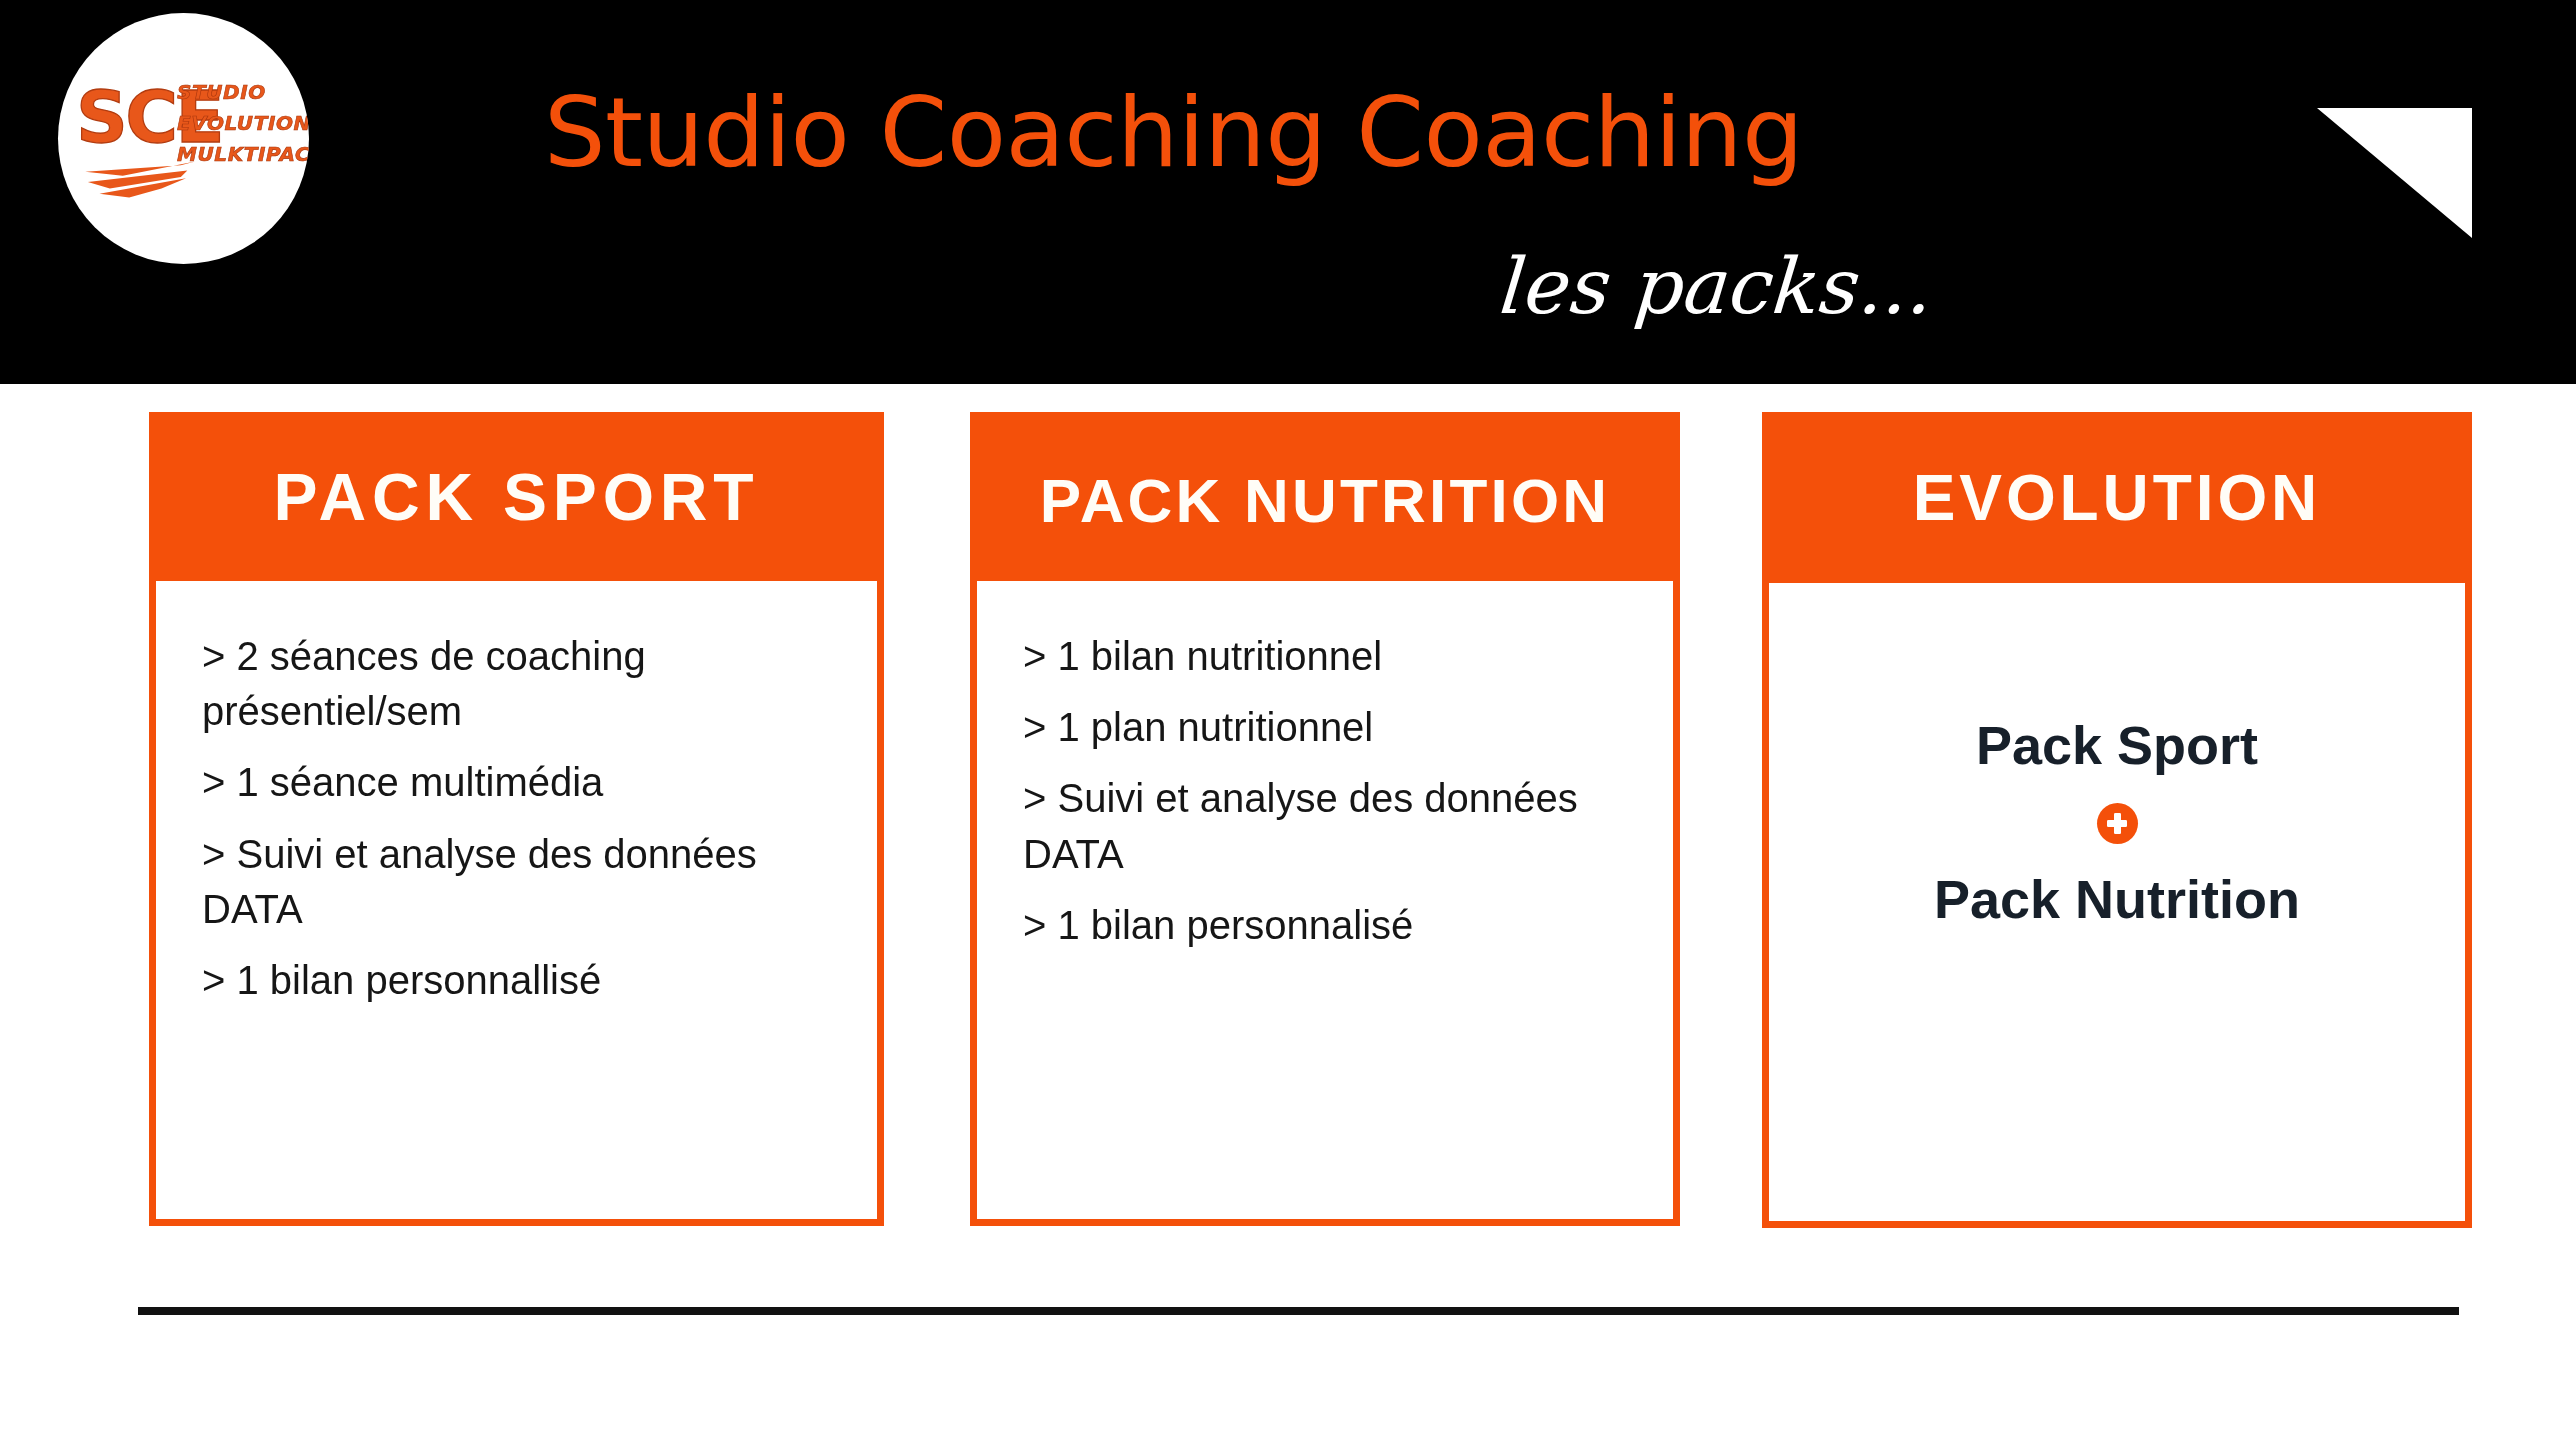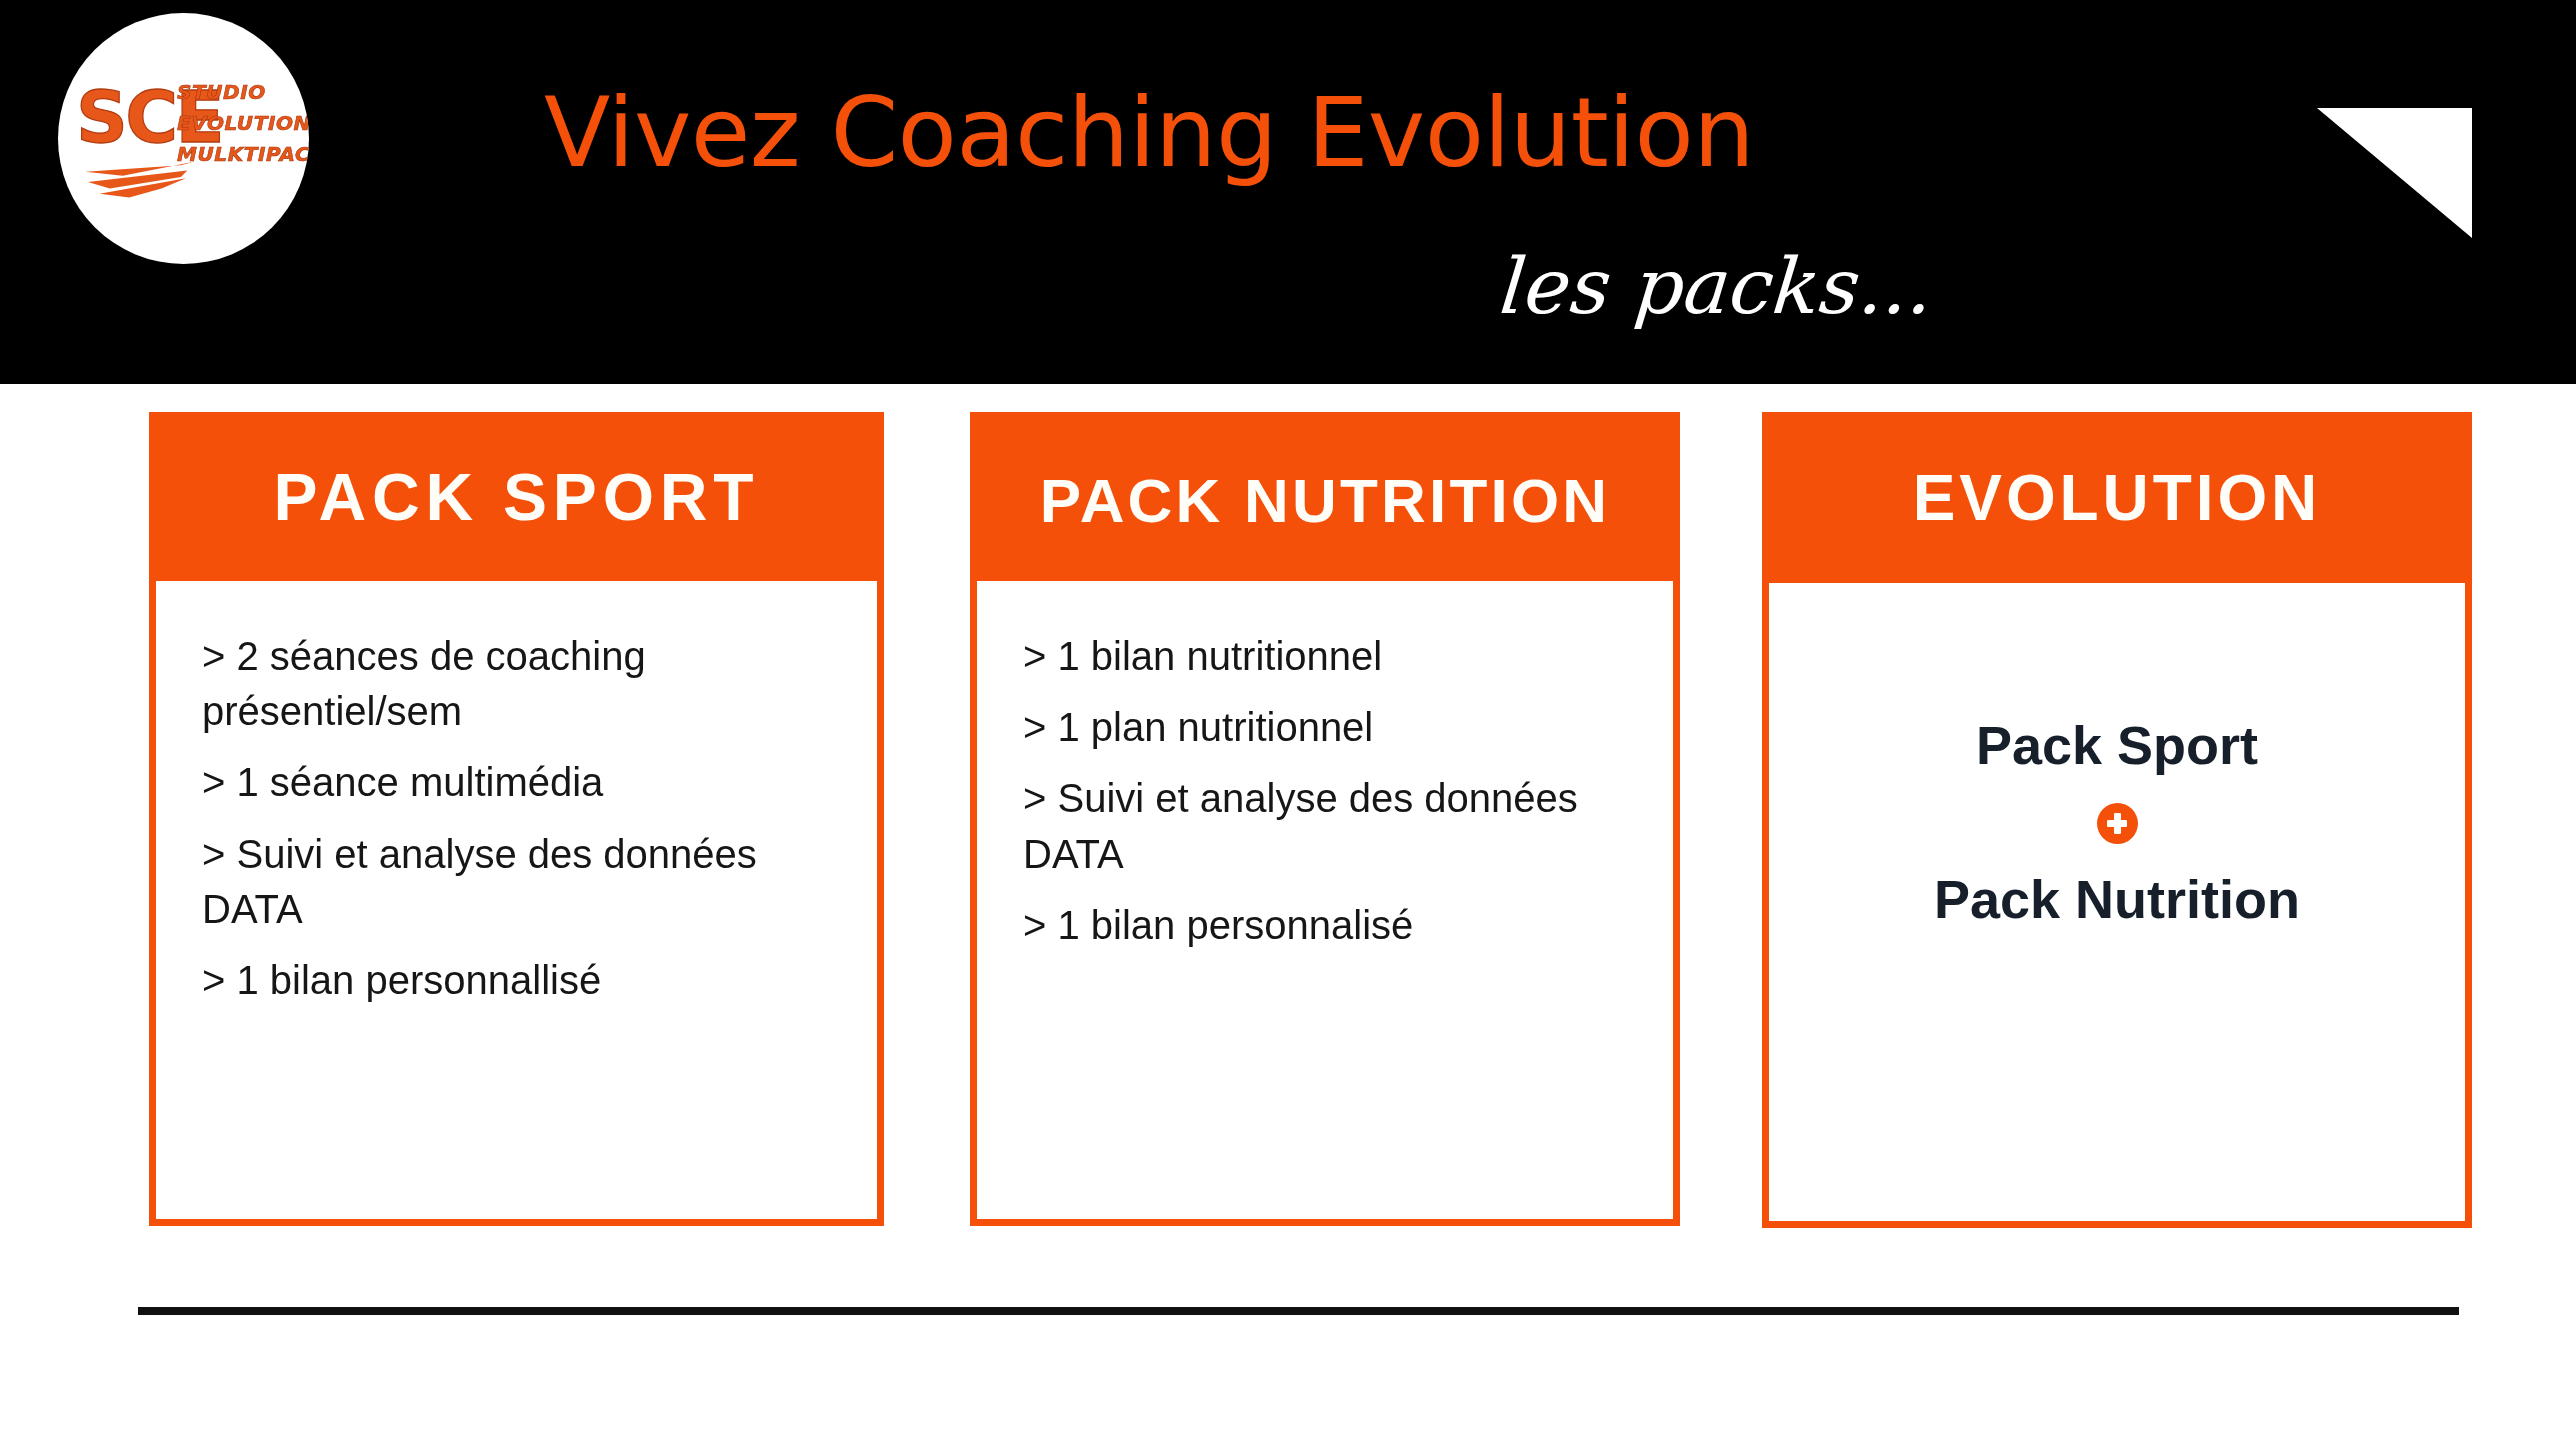--- a/index.html
+++ b/index.html
@@ -275,21 +275,21 @@
         <div class="logo-waves">
           <svg width="113" height="39" viewBox="0 0 175 60" xmlns="http://www.w3.org/2000/svg">
             <path d="M2 18 L150 8 L172 2 L60 24 Z" fill="#e8571a"></path>
             <path d="M6 34 L160 16 L150 26 L40 44 Z" fill="#e8571a"></path>
             <path d="M24 52 L158 28 L120 44 L70 58 Z" fill="#e8571a"></path>
           </svg>
         </div>
       </div>
     </div>
 
-    <div class="brand-title">Vivez Coaching Evolution</div>
+    <div class="brand-title">Studio Coaching Coaching</div>
 
     <div class="brand-subtitle">les packs...</div>
 
     <div class="corner-triangle"></div>
   </div>
 
   <div class="cards">
 
     <div class="card card-1">
       <div class="card-header">

